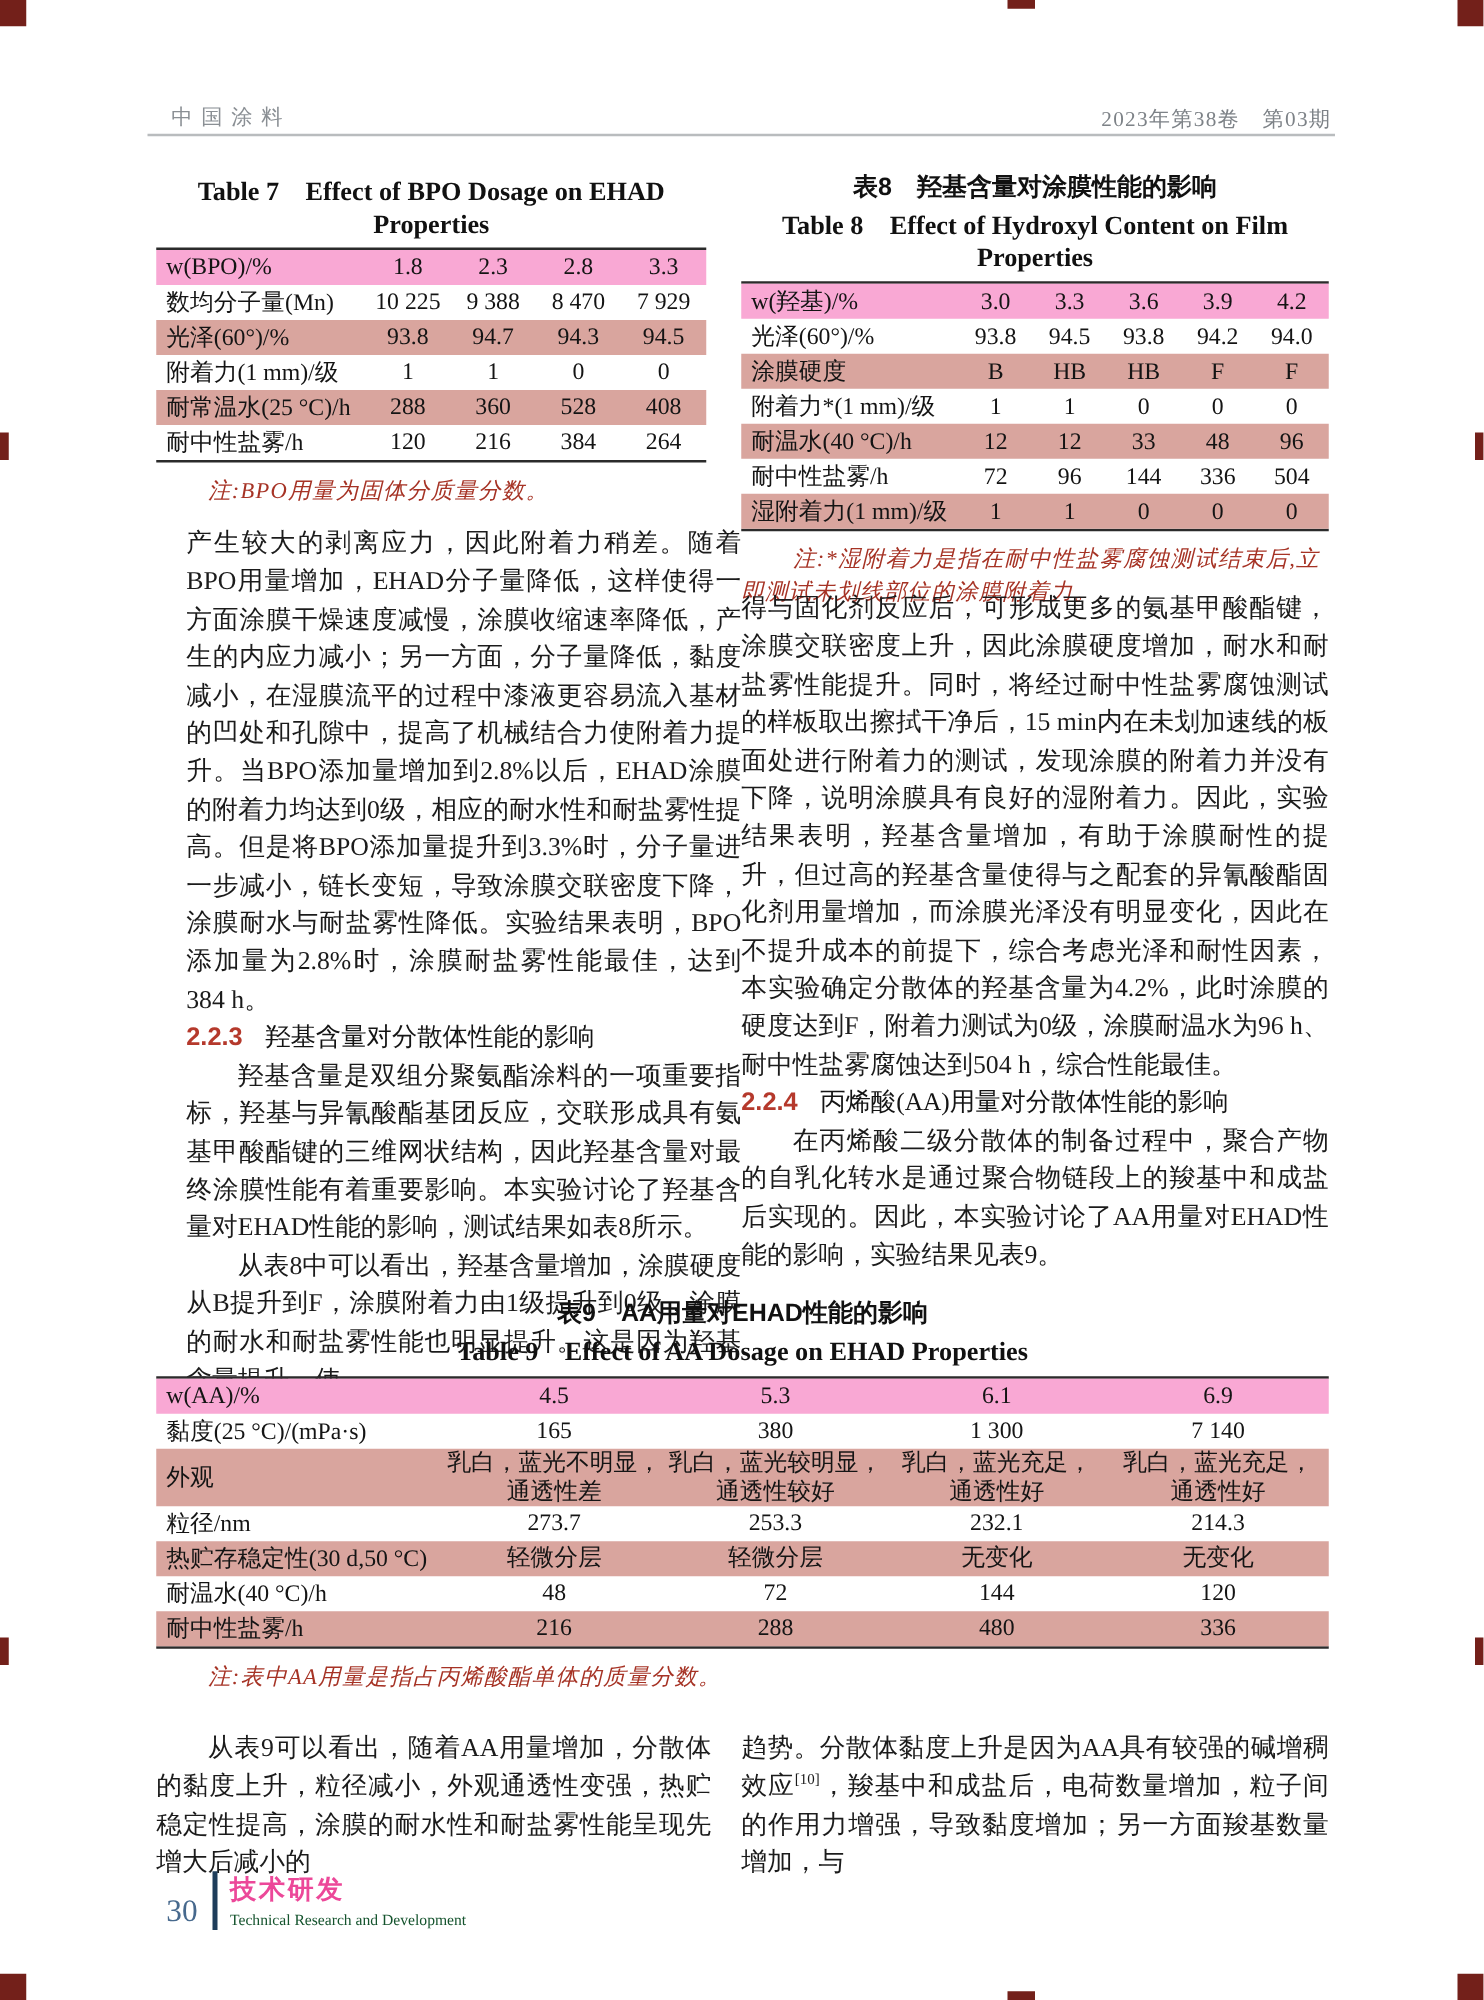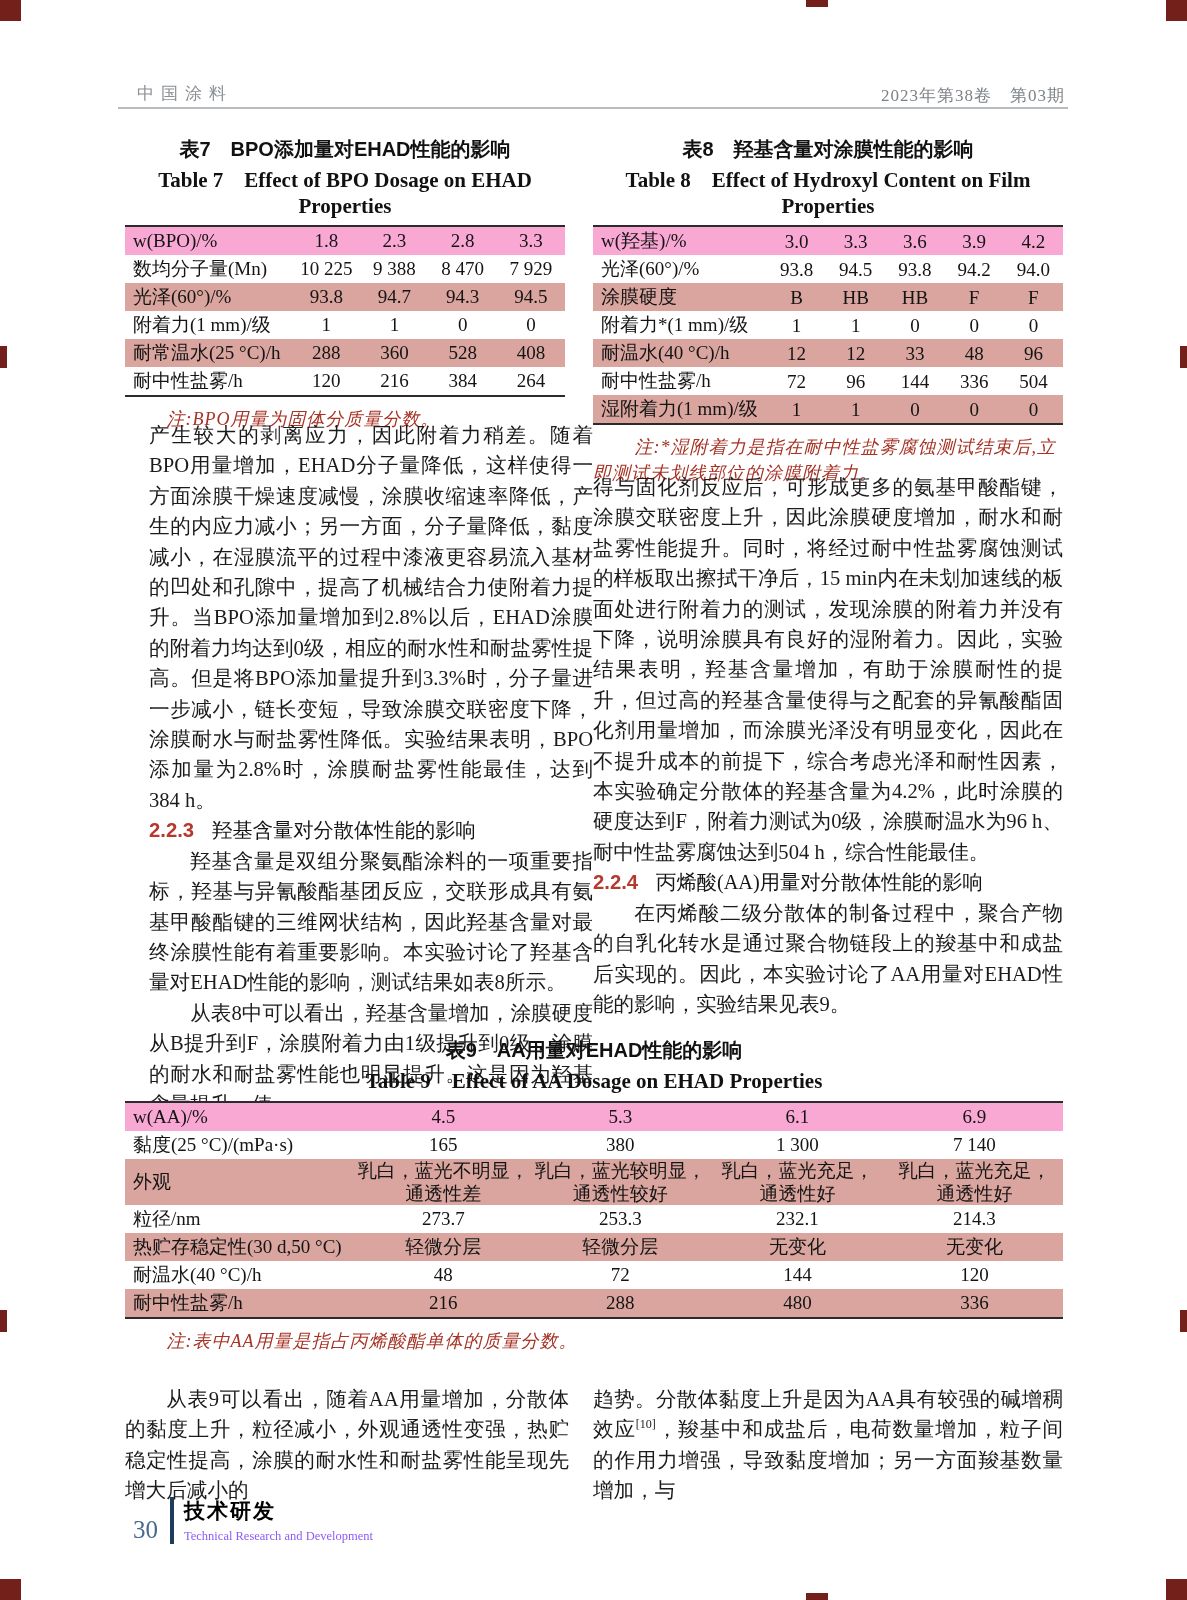--- a/index.html
+++ b/index.html
@@ -51,23 +51,23 @@
   .body-p sup{font-size:12px;line-height:0;}
   .sec-heading{font-size:20.3px;line-height:30.4px;white-space:nowrap;}
   .sec-num{color:#b5392c;font-family:"Liberation Sans","DejaVu Sans",sans-serif;
            font-weight:bold;margin-right:18px;}
   .sec-title{color:#141414;}
 
   
   .footer{position:absolute;left:133px;top:1497px;display:flex;align-items:flex-end;}
   .pageno{font-size:25px;color:#47698d;margin-top:8px;font-family:"Liberation Serif","DejaVu Serif",serif;}
   .foot-bar{width:4px;height:47px;background:#1e3d5a;margin:0 10px 0 12px;}
-  .foot-cn{font-size:21px;font-weight:bold;color:#000000;
+  .foot-cn{font-size:21px;font-weight:bold;color:#ec4899;
            font-family:"Liberation Sans","DejaVu Sans",sans-serif;letter-spacing:2px;}
-  .foot-en{font-size:12.5px;color:#8b5cf6;margin-top:4px;
+  .foot-en{font-size:12.5px;color:#14532d;margin-top:4px;
            font-family:"Liberation Serif","DejaVu Serif",serif;}
 </style>
 </head>
 <body>
 
 <div class="page">
 
   <div class="mark tl"></div>
   <div class="mark tr"></div>
   <div class="mark bl"></div>
@@ -77,21 +77,20 @@
   <div class="mark r1"></div>
   <div class="mark r2"></div>
   <div class="mark t1"></div>
   <div class="mark b1"></div>
 
   <div class="hdr-journal">中国涂料</div>
   <div class="hdr-issue">2023年第38卷　第03期</div>
   <div class="hdr-rule"></div>
 
   <div class="tblwrap" style="left:125px;top:136px;width:440px;">
-    <div class="tbl-title-cn">表7　BPO添加量对EHAD性能的影响</div>
     <div class="tbl-title-en">Table 7　Effect of BPO Dosage on EHAD Properties</div>
     <div class="tbl table7">
         <div class="t-row shaded hdr">
           <div class="t-label">w(BPO)/%</div>
           <div class="t-val">1.8</div>
           <div class="t-val">2.3</div>
           <div class="t-val">2.8</div>
           <div class="t-val">3.3</div>
         </div>
         <div class="t-row">

